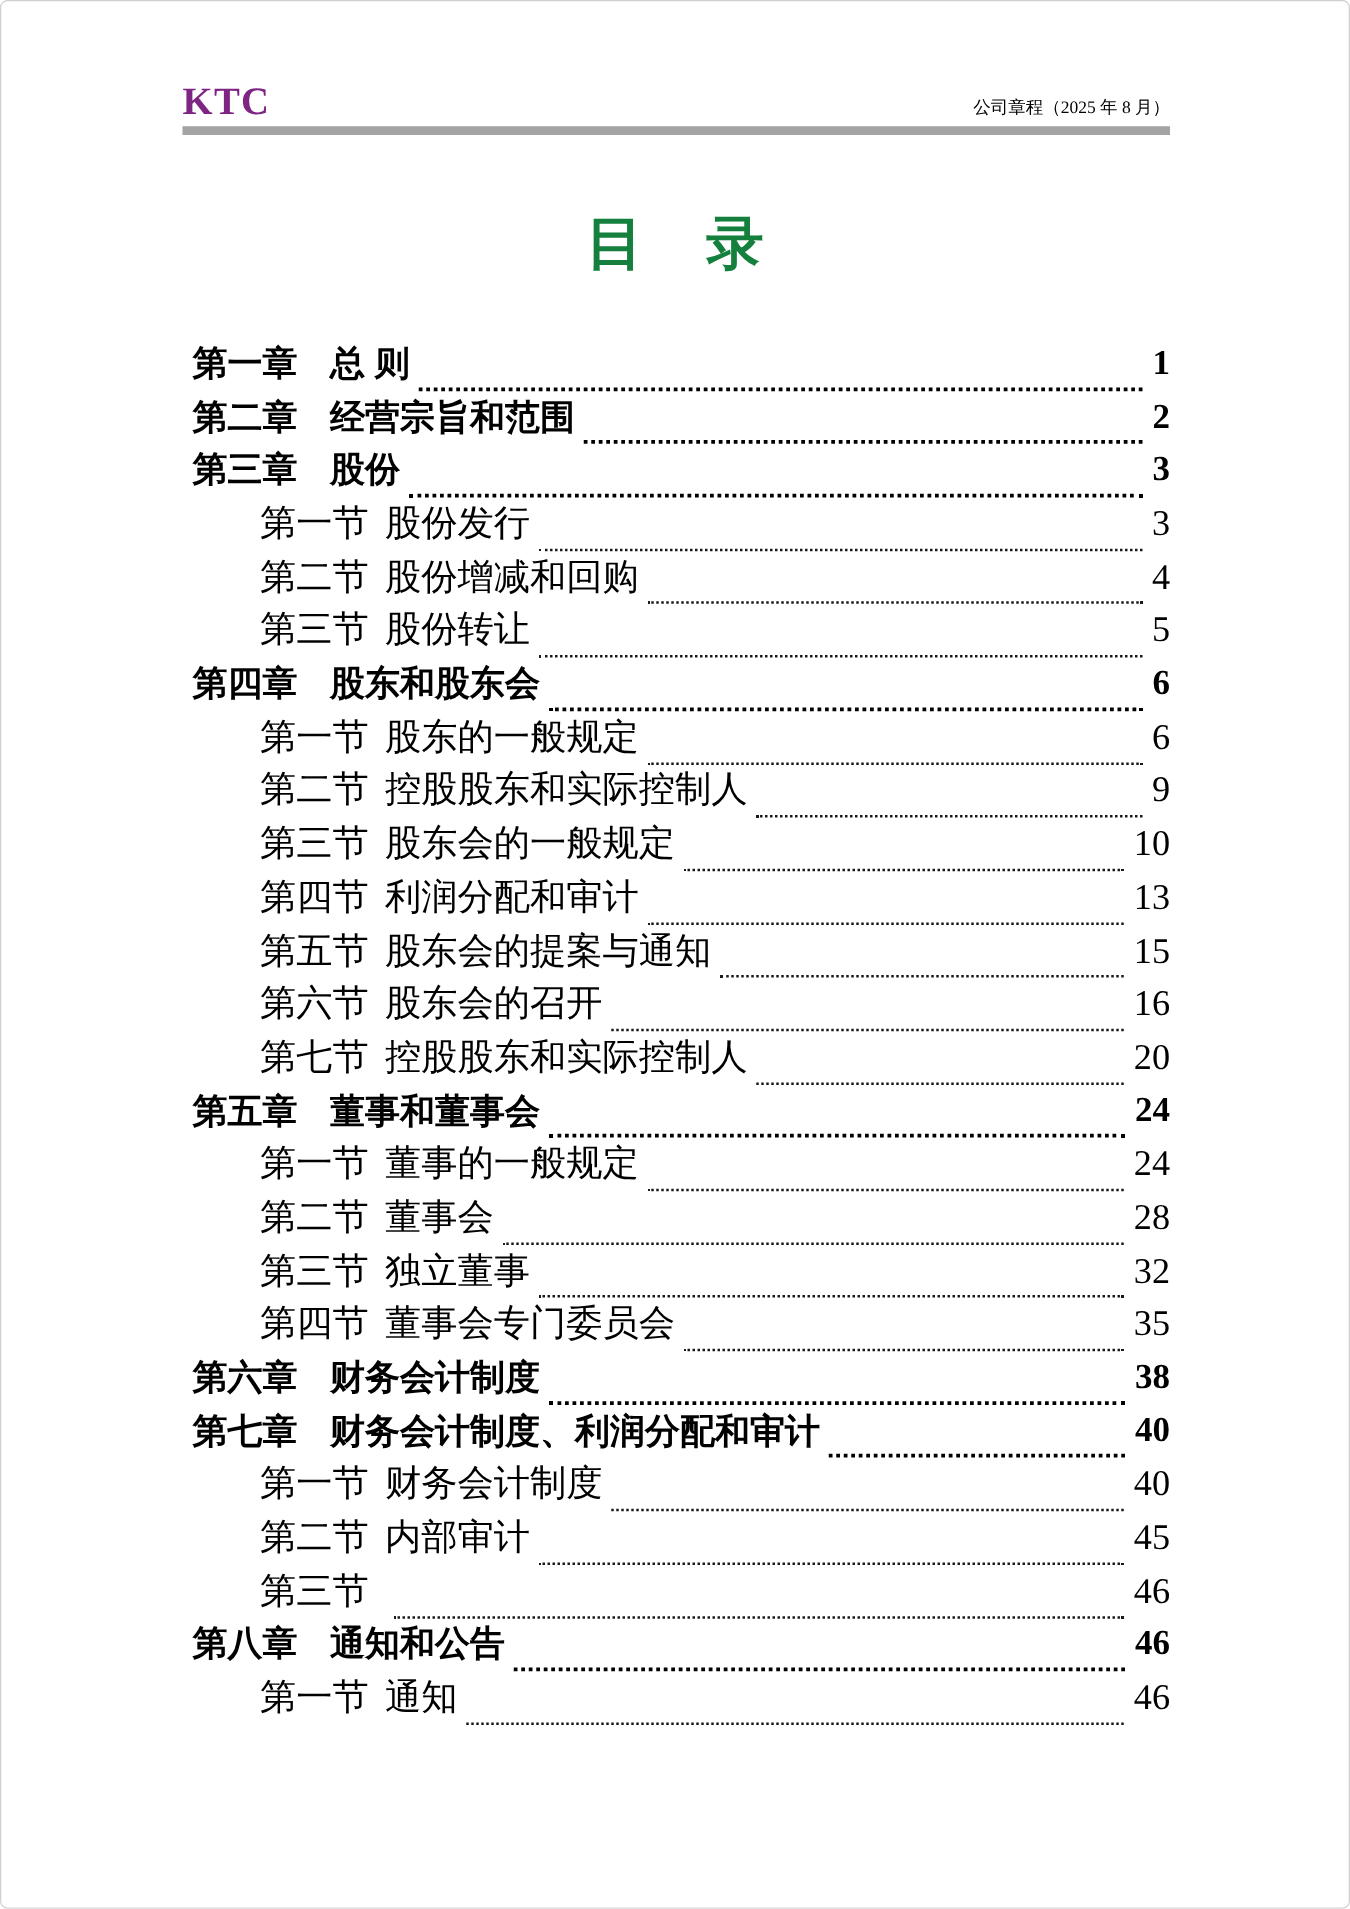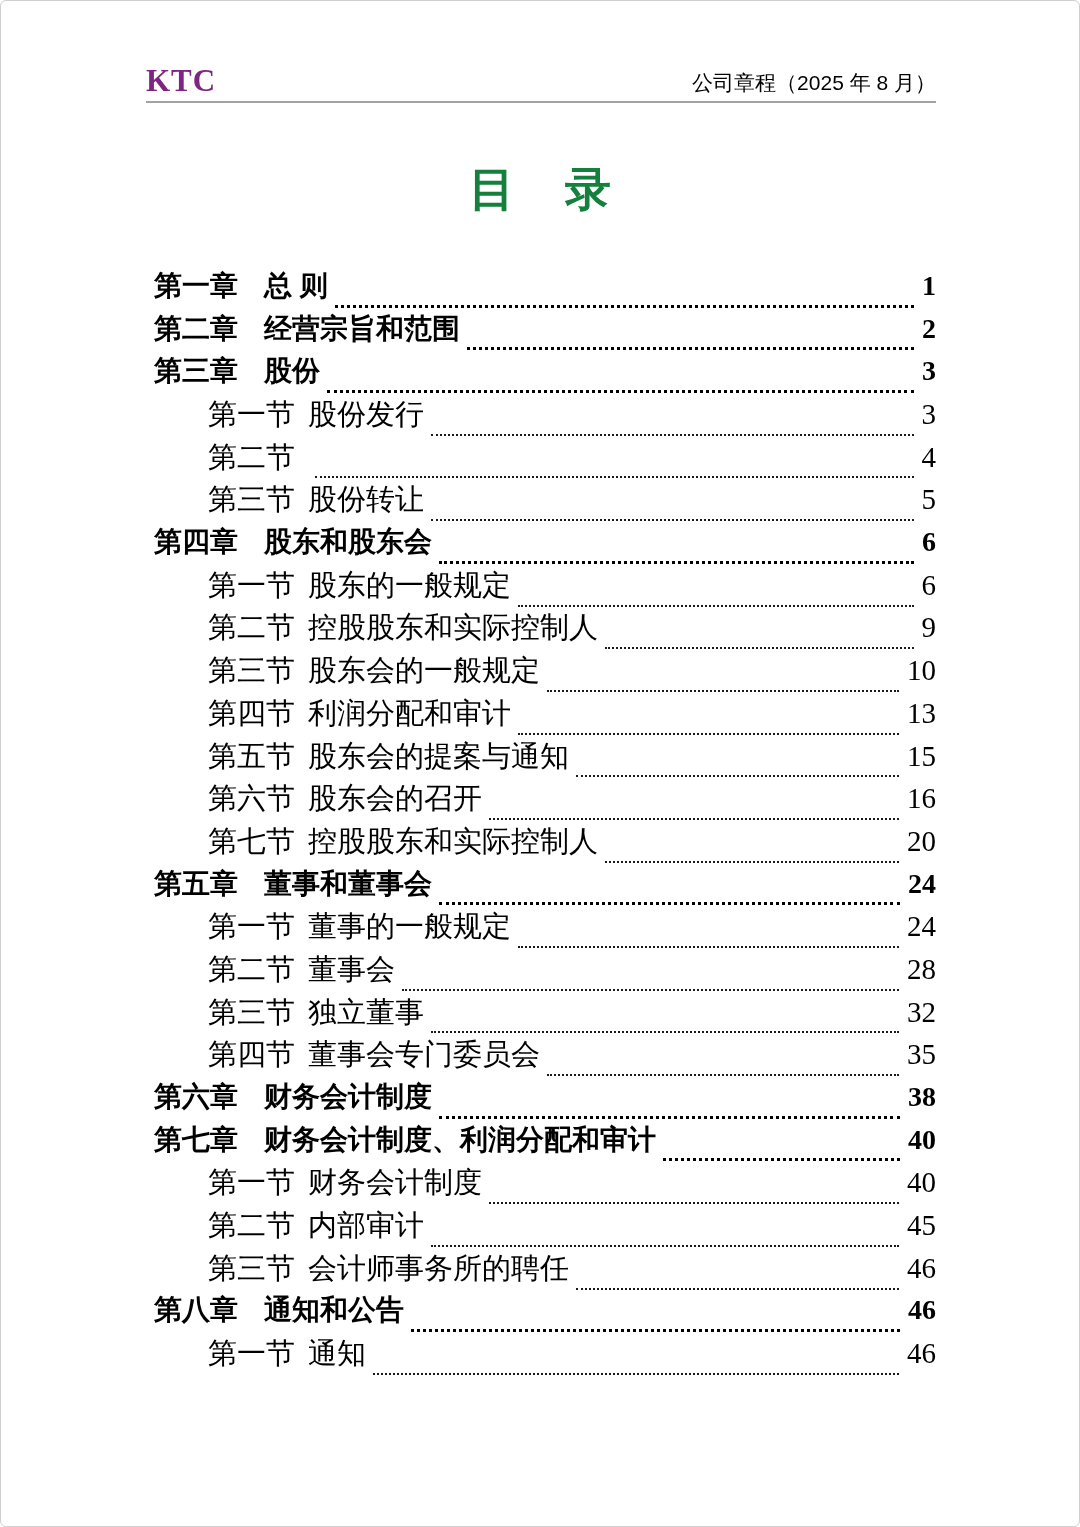--- a/index.html
+++ b/index.html
@@ -21,32 +21,32 @@
   .content {
     padding: 0 143px 0 145px;
   }
   
   .doc-header {
     display: flex;
     justify-content: space-between;
     align-items: flex-end;
     padding-top: 64px;
     padding-bottom: 5px;
-    border-bottom: 2px solid #a3a3a3;
+    border-bottom: 7px solid #a3a3a3;
   }
   .logo {
     font-family: "Liberation Serif", serif;
     font-weight: bold;
     font-size: 31px;
     letter-spacing: 1px;
     line-height: 1;
   }
   .doc-title {
-    font-family: Liberation Sans, sans-serif;
-    font-size: 21px;
+    font-family: Liberation Serif, serif;
+    font-size: 14px;
     line-height: 1.1;
     padding-bottom: 2px;
   }
   
   .page-title {
     margin-top: 56px;
     text-align: center;
     font-family: "Liberation Sans", sans-serif;
     font-weight: bold;
     font-size: 46px;
@@ -131,20 +131,21 @@
 
         <div class="toc-row level-2">
           <span class="toc-no">第一节</span>
           <span class="toc-title">股份发行</span>
           <span class="toc-leader"></span>
           <span class="toc-page">3</span>
         </div>
 
         <div class="toc-row level-2">
           <span class="toc-no">第二节</span>
+          <span class="toc-title">股份增减和回购</span>
           <span class="toc-leader"></span>
           <span class="toc-page">4</span>
         </div>
 
         <div class="toc-row level-2">
           <span class="toc-no">第三节</span>
           <span class="toc-title">股份转让</span>
           <span class="toc-leader"></span>
           <span class="toc-page">5</span>
         </div>
@@ -263,21 +264,20 @@
 
         <div class="toc-row level-2">
           <span class="toc-no">第二节</span>
           <span class="toc-title">内部审计</span>
           <span class="toc-leader"></span>
           <span class="toc-page">45</span>
         </div>
 
         <div class="toc-row level-2">
           <span class="toc-no">第三节</span>
-          <span class="toc-title">会计师事务所的聘任</span>
           <span class="toc-leader"></span>
           <span class="toc-page">46</span>
         </div>
 
         <div class="toc-row level-1">
           <span class="toc-no">第八章</span>
           <span class="toc-title">通知和公告</span>
           <span class="toc-leader"></span>
           <span class="toc-page">46</span>
         </div>

